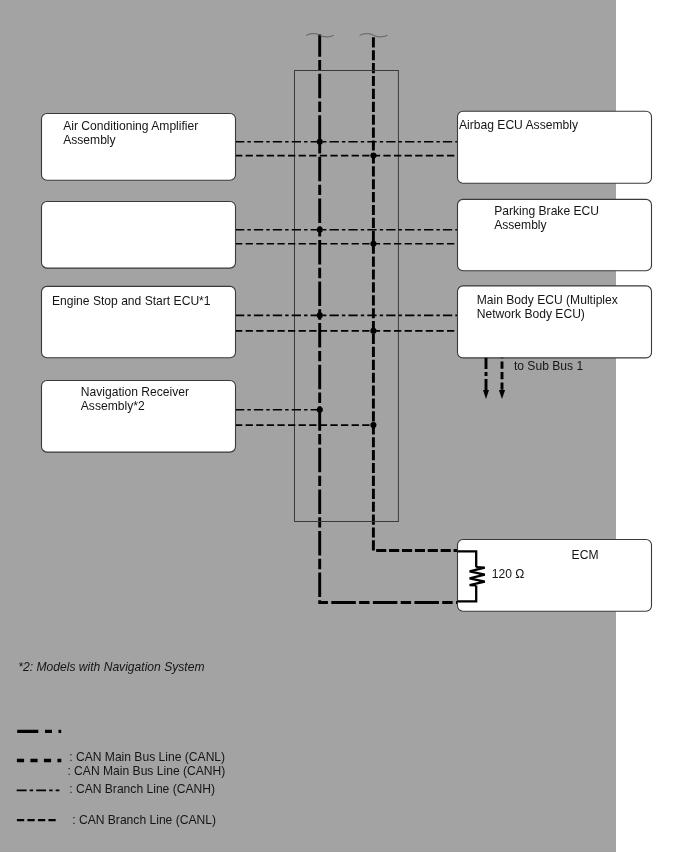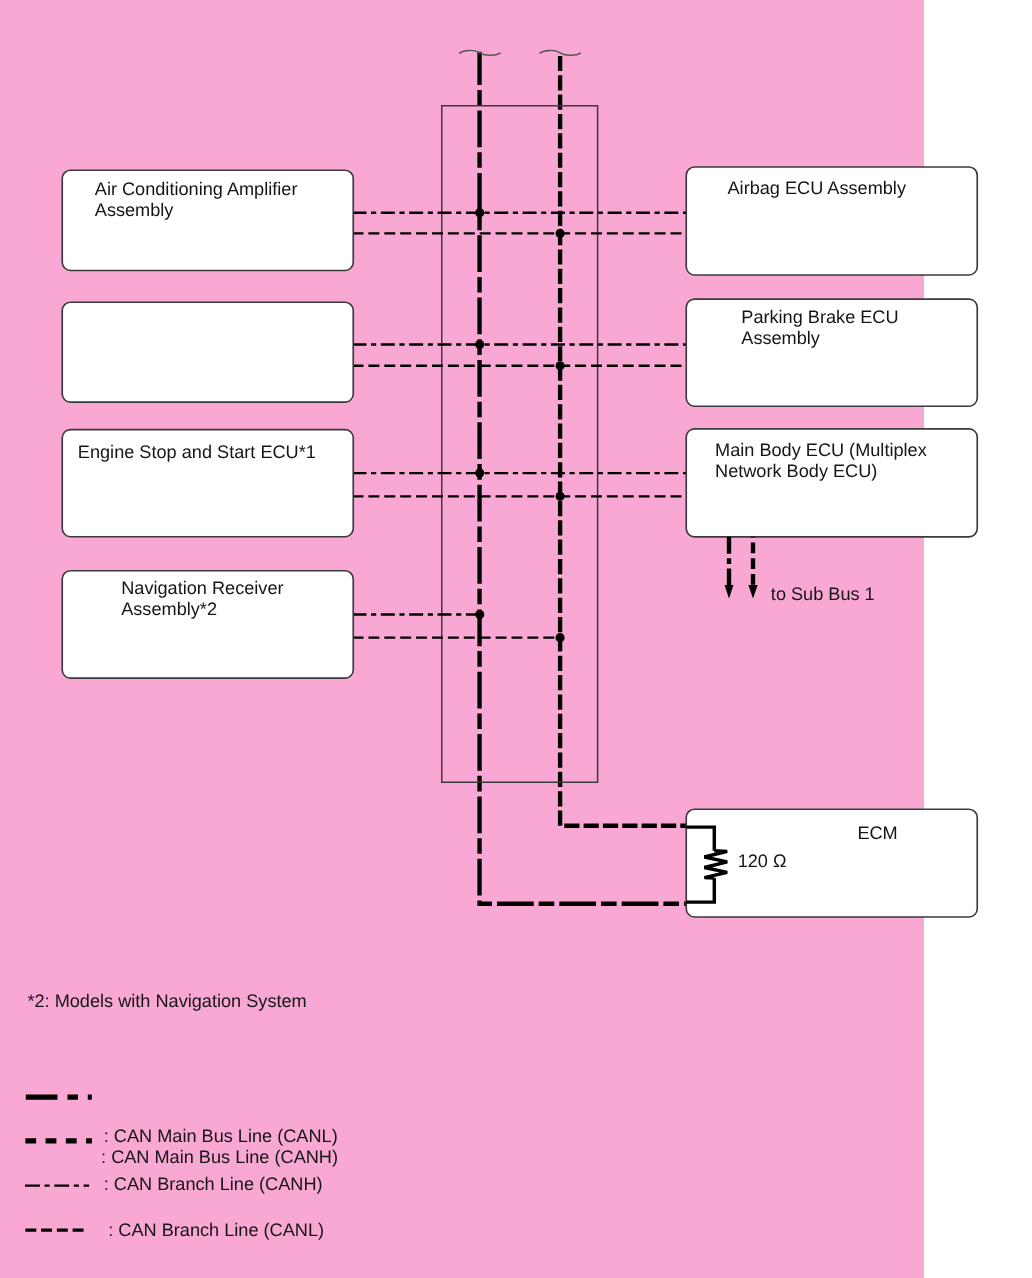--- a/index.html
+++ b/index.html
@@ -1,19 +1,19 @@
 <!DOCTYPE html>
 <html><head>
 <meta charset="utf-8">
 <title>CAN Communication System Diagram</title>
 <style>
   html,body{margin:0;padding:0;background:#ffffff;}
   body{width:688px;height:852px;overflow:hidden;
        font-family:"Liberation Sans",sans-serif;color:#000;}
-  #stage{position:relative;width:616px;height:852px;background:#f9a8d4;}
+  #stage{position:relative;width:616px;height:852px;background:#a3a3a3;}
   svg#wires{position:absolute;left:0;top:0;width:688px;height:852px;}
   .lbl{position:absolute;font-size:12.1px;line-height:14.3px;white-space:pre;color:#151515;}
 </style>
 </head>
 <body>
 
 <div id="stage">
 
 <svg id="wires" viewBox="0 0 688 852">
 
@@ -83,29 +83,29 @@
     <path d="M 16.9 820.1 L 56.4 820.1" stroke-width="2.2" stroke-dasharray="7.3 3.2"></path>
   </g>
 </svg>
 
 <div class="lbl" style="left:63.2px;top:119px;">Air Conditioning Amplifier
 Assembly</div>
 <div class="lbl" style="left:51.9px;top:293.9px;">Engine Stop and Start ECU*1</div>
 <div class="lbl" style="left:80.8px;top:385px;">Navigation Receiver
 Assembly*2</div>
 
-<div class="lbl" style="left:485px;top:118px;">Airbag ECU Assembly</div>
+<div class="lbl" style="left:459px;top:118px;">Airbag ECU Assembly</div>
 <div class="lbl" style="left:494.2px;top:204px;">Parking Brake ECU
 Assembly</div>
 <div class="lbl" style="left:476.7px;top:293px;">Main Body ECU (Multiplex
 Network Body ECU)</div>
 
 <div class="lbl" style="left:571.6px;top:548.3px;">ECM</div>
 <div class="lbl" style="left:491.8px;top:567.3px;">120 Ω</div>
-<div class="lbl" style="left:513.9px;top:389px;text-align:center;">to Sub Bus 1</div>
+<div class="lbl" style="left:513.9px;top:359px;text-align:center;">to Sub Bus 1</div>
 
-<div class="lbl" style="left:18.3px;top:659.9px;">*2: Models with Navigation System</div>
+<div class="lbl" style="left:18.3px;top:659.9px;font-style:italic;">*2: Models with Navigation System</div>
 
 <div class="lbl" style="left:67.4px;top:719.9px;margin-top:44px;">: CAN Main Bus Line (CANH)</div>
 <div class="lbl" style="left:69.2px;top:749.7px;">: CAN Main Bus Line (CANL)</div>
 <div class="lbl" style="left:69.2px;top:781.7px;">: CAN Branch Line (CANH)</div>
 <div class="lbl" style="left:72.2px;top:812.9px;">: CAN Branch Line (CANL)</div>
 </div>
 
 </body></html>

